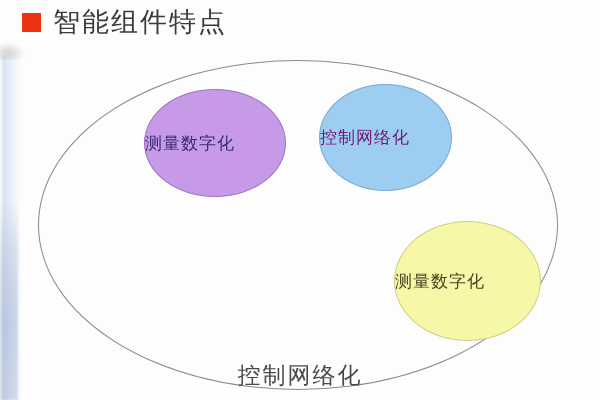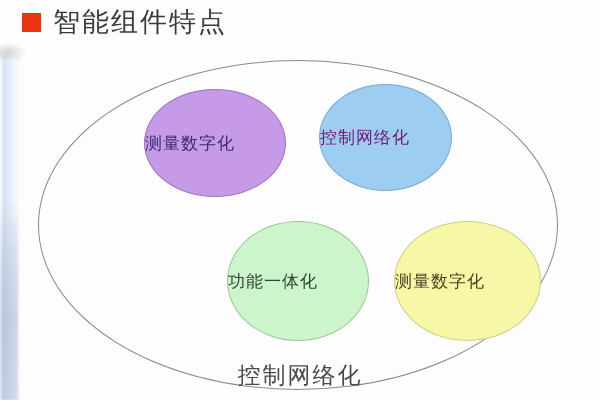--- a/index.html
+++ b/index.html
@@ -170,23 +170,20 @@
 
   <div class="bubble bubble-measure">
     <span>测量数字化</span>
   </div>
 
   <div class="bubble bubble-control">
     <span>控制网络化</span>
   </div>
 
 
-  <div class="bubble bubble-function">
-    <span>功能一体化</span>
-  </div>
 
   <div class="bubble bubble-info">
     <span>测量数字化</span>
   </div>
 
   <div class="caption">控制网络化</div>
 
 </div>
 
 </body></html>

